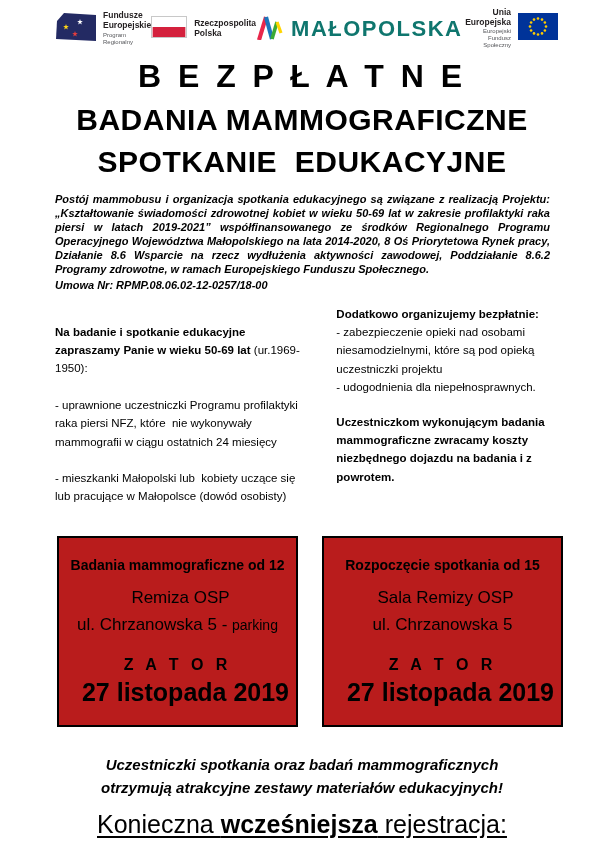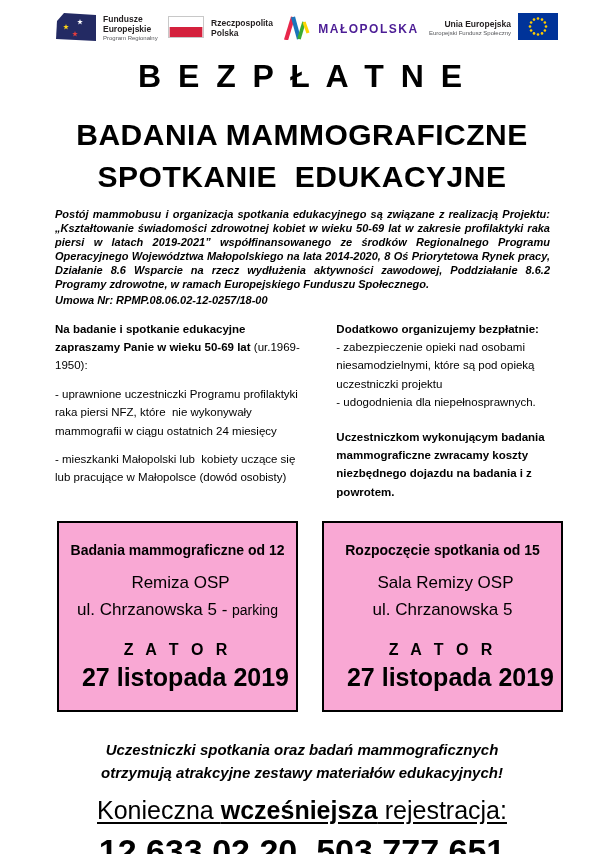--- a/index.html
+++ b/index.html
@@ -8,42 +8,42 @@
     width:604px; height:854px; margin:0 auto; background:#fff; color:#000;
     font-family:"Liberation Sans", sans-serif; overflow:hidden; position:relative;
   }
   
   .logos { display:flex; justify-content:space-between;
            padding:9px 46px 0 56px; height:48px; }
   .logo { display:flex; align-items:center; gap:7px; }
   .logo-text { font-size:8.5px; font-weight:bold; line-height:1.15; color:#231f20; }
   .logo-sub { font-size:6px; font-weight:normal; color:#55565a; margin-top:1px; }
   .logo-eu-text { text-align:right; }
-  .mp-label { font-size:12px; letter-spacing:1.5px; color:#4c1d95; font-weight:bold; }
+  .mp-label { font-size:22px; letter-spacing:1.5px; color:#0f766e; font-weight:bold; }
   .flag-pl { border:0.5px solid #c8c8c8; }
   
   .title { text-align:center; margin-top:8px; }
   .title-l1 { font-size:32px; font-weight:bold; letter-spacing:4px; line-height:1.3; }
-  .title-l2 { font-size:30px; font-weight:bold; line-height:1.45; letter-spacing:0.5px;margin-top:15px; }
+  .title-l2 { font-size:30px; font-weight:bold; line-height:1.45; letter-spacing:0.5px; }
   .title-l3 { font-size:30px; font-weight:bold; line-height:1.4; letter-spacing:0.5px; }
   .prewrap { white-space:pre-wrap; }
   
   .intro { margin:9px 54px 0 55px; font-style:italic; font-weight:bold;
            font-size:11px; line-height:1.28; text-align:justify; }
   .intro-umowa { text-align:left; margin-top:1px; }
   
   .columns { display:flex; margin:13px 44px 0 55px; gap:14px; }
   .col { font-size:11.5px; line-height:1.6; }
   .col-left { width:262px; }
   .col-right { width:235px;margin-left:18px; }
-  .col p { margin:0 0 10px 0; }
+  .col p { margin:18px 0 10px 0; }
   .b { font-weight:bold; }
   
   .boxes { display:flex; justify-content:space-between; margin:20px 41px 0 57px; }
-  .event-box { position:relative; width:241px; height:191px; background:#f9a8d4;
+  .event-box { position:relative; width:241px; height:191px; background:#b91c1c;
                border:2px solid #000; text-align:center; }
   .event-box::before { content:""; position:absolute; z-index:-1; top:-9px; left:-9px;
                width:74%; height:64%; background:#b5b5b5; }
   .box-heading { font-size:14px; font-weight:bold; margin-top:19px; }
   .box-venue   { font-size:17px; margin-top:15px;padding-left:6px; }
   .box-address { font-size:17px; margin-top:7px; }
   .box-address .small { font-size:14px; }
   .box-city    { font-size:16px; font-weight:bold; letter-spacing:4px; margin-top:21px; }
   .box-date    { font-size:25px; font-weight:bold; margin-top:4px;margin-left:16px; }
   

